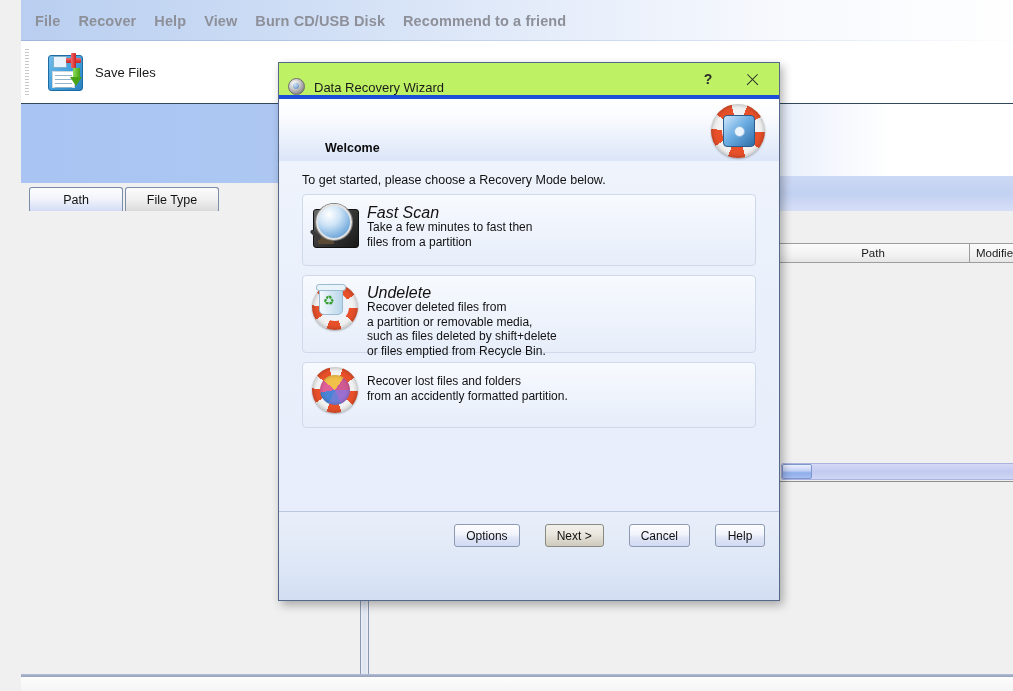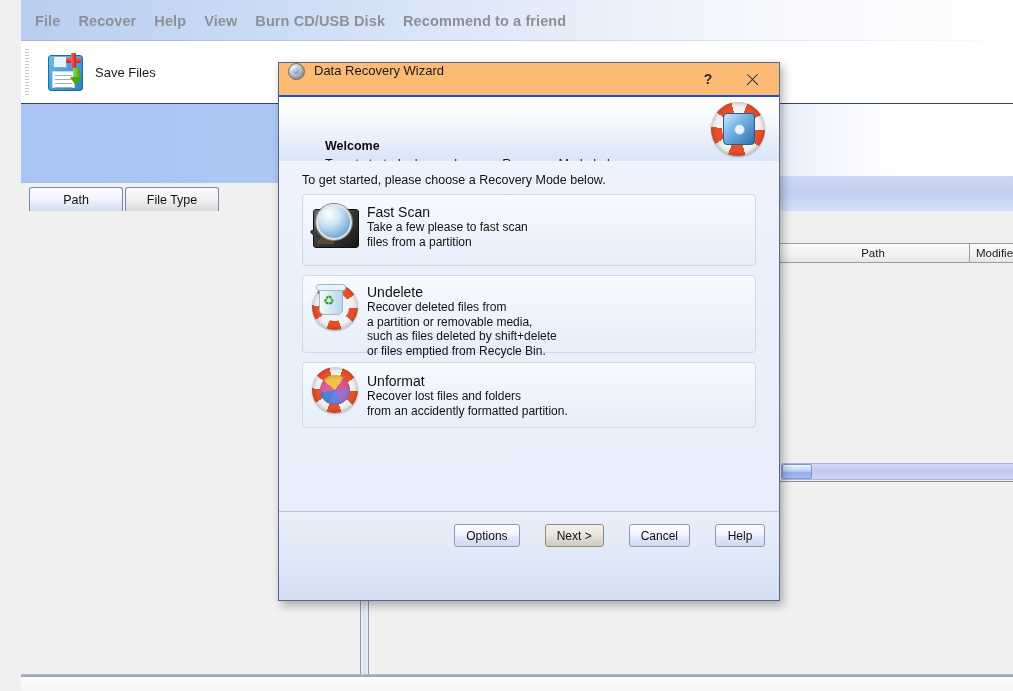--- a/index.html
+++ b/index.html
@@ -248,23 +248,23 @@
 
   
   .dialog {
     position: absolute; left: 257px; top: 62px; width: 500px; height: 537px;
     border: 1px solid #55688a;
     background: #eef2fb;
     box-shadow: 3px 4px 9px rgba(0,0,0,.30);
     overflow: hidden;
   }
   .dlg-title {
-    height: 32px; background: #fdba74;
-    display: flex; align-items: flex-start;
-    border-bottom: 2px solid #1d4ed8;
+    height: 32px; background: #bef264;
+    display: flex; align-items: flex-end;
+    border-bottom: 4px solid #1d4ed8;
     position: relative;
   }
   .dlg-appicon {
     width: 15px; height: 15px; margin-left: 9px; margin-right: 9px;
     border-radius: 50%;
     background: radial-gradient(circle at 35% 30%, #fbfbfb 0%, #c8c8c8 40%, #8c8c8c 75%, #5f5f5f 100%);
     border: 1px solid #6e6e6e;
     position: relative; flex: 0 0 15px;
   }
   .dlg-appicon::after{
@@ -359,21 +359,21 @@
   }
   .mode.m1 { height: 72px; }
   .mode.m2 { height: 78px; }
   .mode.m3 { height: 66px; }
   .mode.m4 { height: 70px; }
   .mode-icon { width: 64px; flex: 0 0 64px; position: relative; height: 100%; }
   .mode-text { padding-top: 10px; }
   .mode.m2 .mode-text { padding-top: 9px; }
   .mode.m3 .mode-text { padding-top: 11px; }
   .mode.m4 .mode-text { padding-top: 18px; }
-  .mode-title { font-size: 14px; color: #111; line-height: 15px; }
+  .mode-title { font-size: 16px; color: #111; line-height: 15px; font-style: italic; }
   .mode-desc { font-size: 12px; color: #111; line-height: 14.5px; white-space: pre-line; }
 
   
   .mi-fast .hdd {
     position:absolute; left:10px; top:14px; width:44px; height:37px;
     background: linear-gradient(135deg,#6b6b6b 0%, #3c3c3c 40%, #181818 100%);
     border-radius:3px; border:1px solid #101010;
   }
   .mi-fast .hdd::after{
     content:""; position:absolute; left:4px; bottom:3px; width:16px; height:7px;
@@ -584,21 +584,21 @@
       <div class="mode-list">
 
         <div class="mode m1">
           <div class="mode-icon mi-fast">
             <div class="hdd"></div>
               <div class="lens"></div>
               <div class="handle"></div>
           </div>
           <div class="mode-text">
             <div class="mode-title">Fast Scan</div>
-            <div class="mode-desc">Take a few please to fast scan
+            <div class="mode-desc">Take a few minutes to fast then
 files from a partition</div>
           </div>
         </div>
 
         <div class="mode m2">
           <div class="mode-icon mi-undel">
             <div class="ringwrap">
                 <div class="ring"></div>
                 <div class="ring-hole"></div>
               </div>
@@ -617,21 +617,20 @@
 
         <div class="mode m3">
           <div class="mode-icon mi-unfmt">
             <div class="ringwrap">
                 <div class="ring"></div>
                 <div class="ring-hole"></div>
               </div>
             <div class="wheel"></div>
           </div>
           <div class="mode-text">
-            <div class="mode-title">Unformat</div>
             <div class="mode-desc">Recover lost files and folders
 from an accidently formatted partition.</div>
           </div>
         </div>
 
 
       </div>
     </div>
 
     <div class="dlg-footer">

